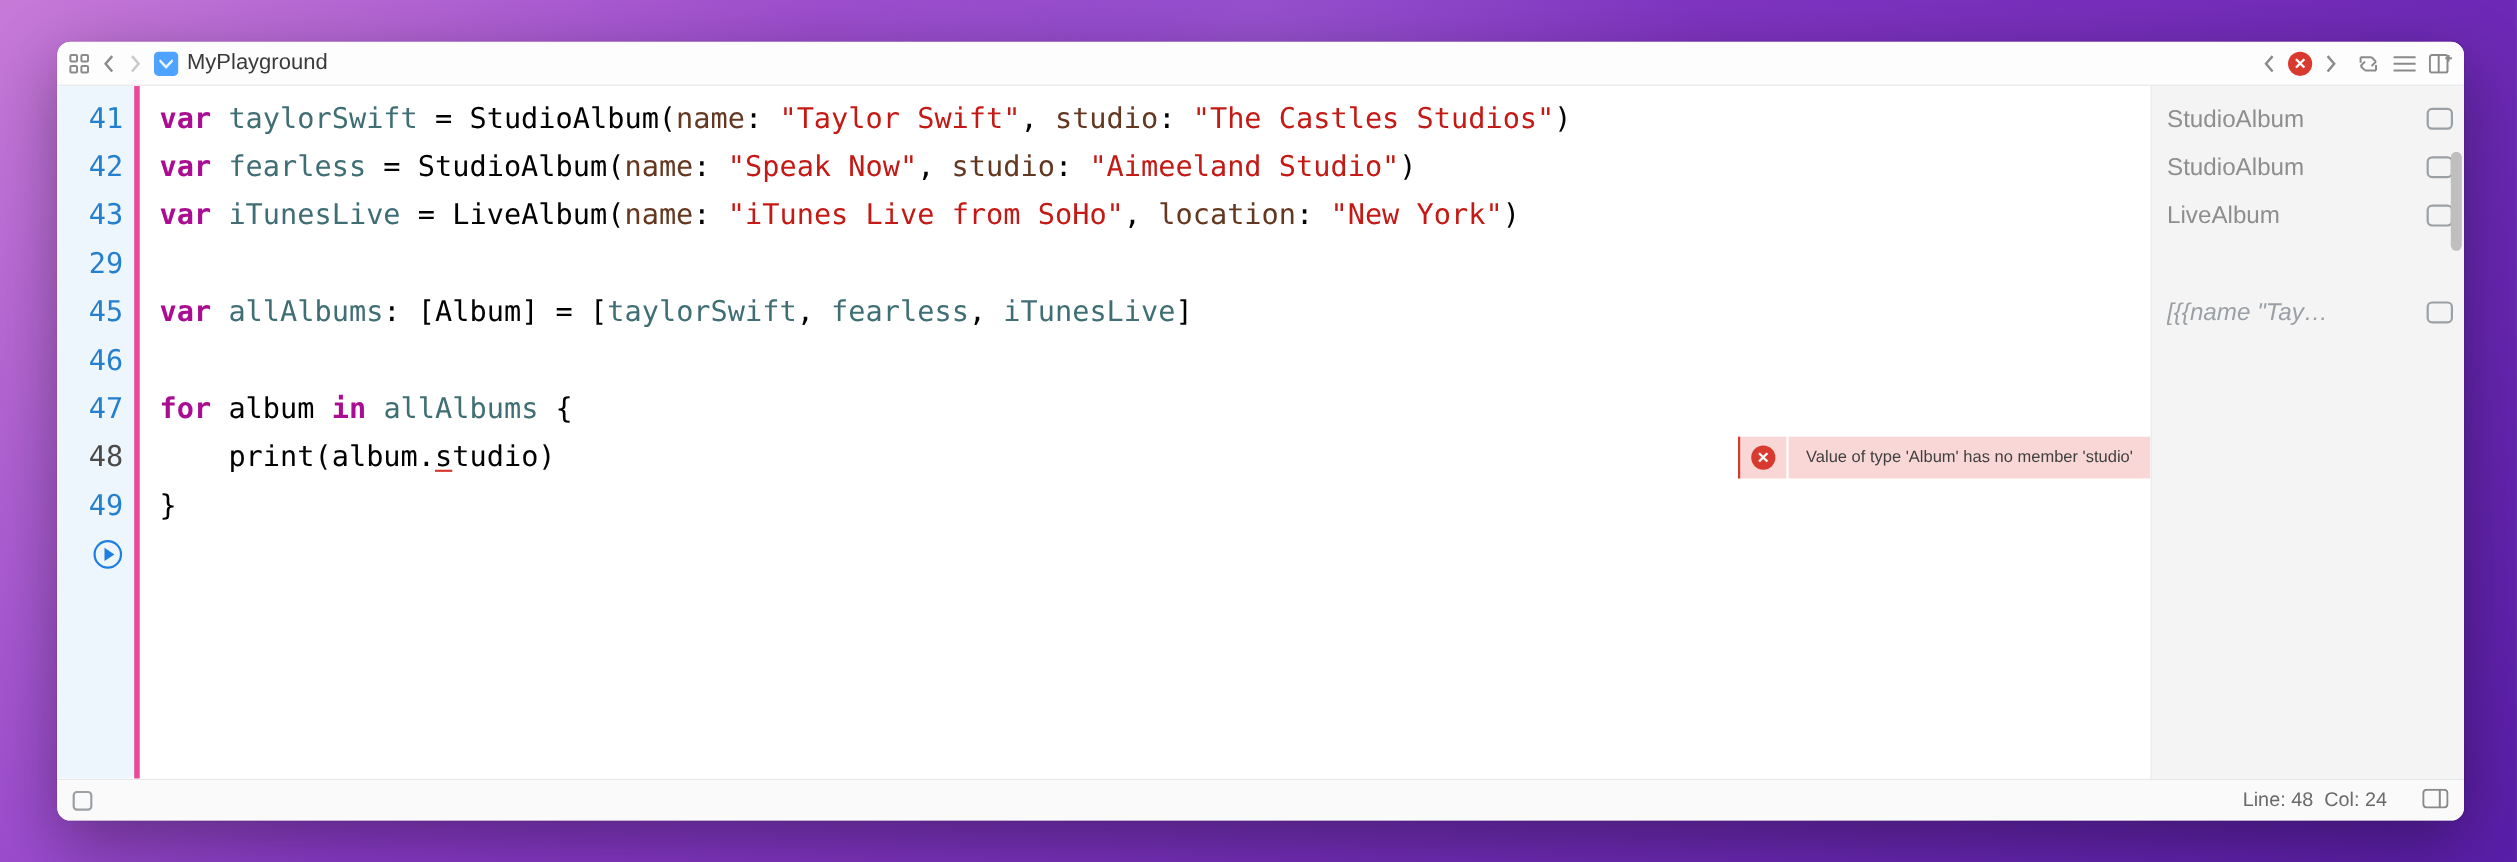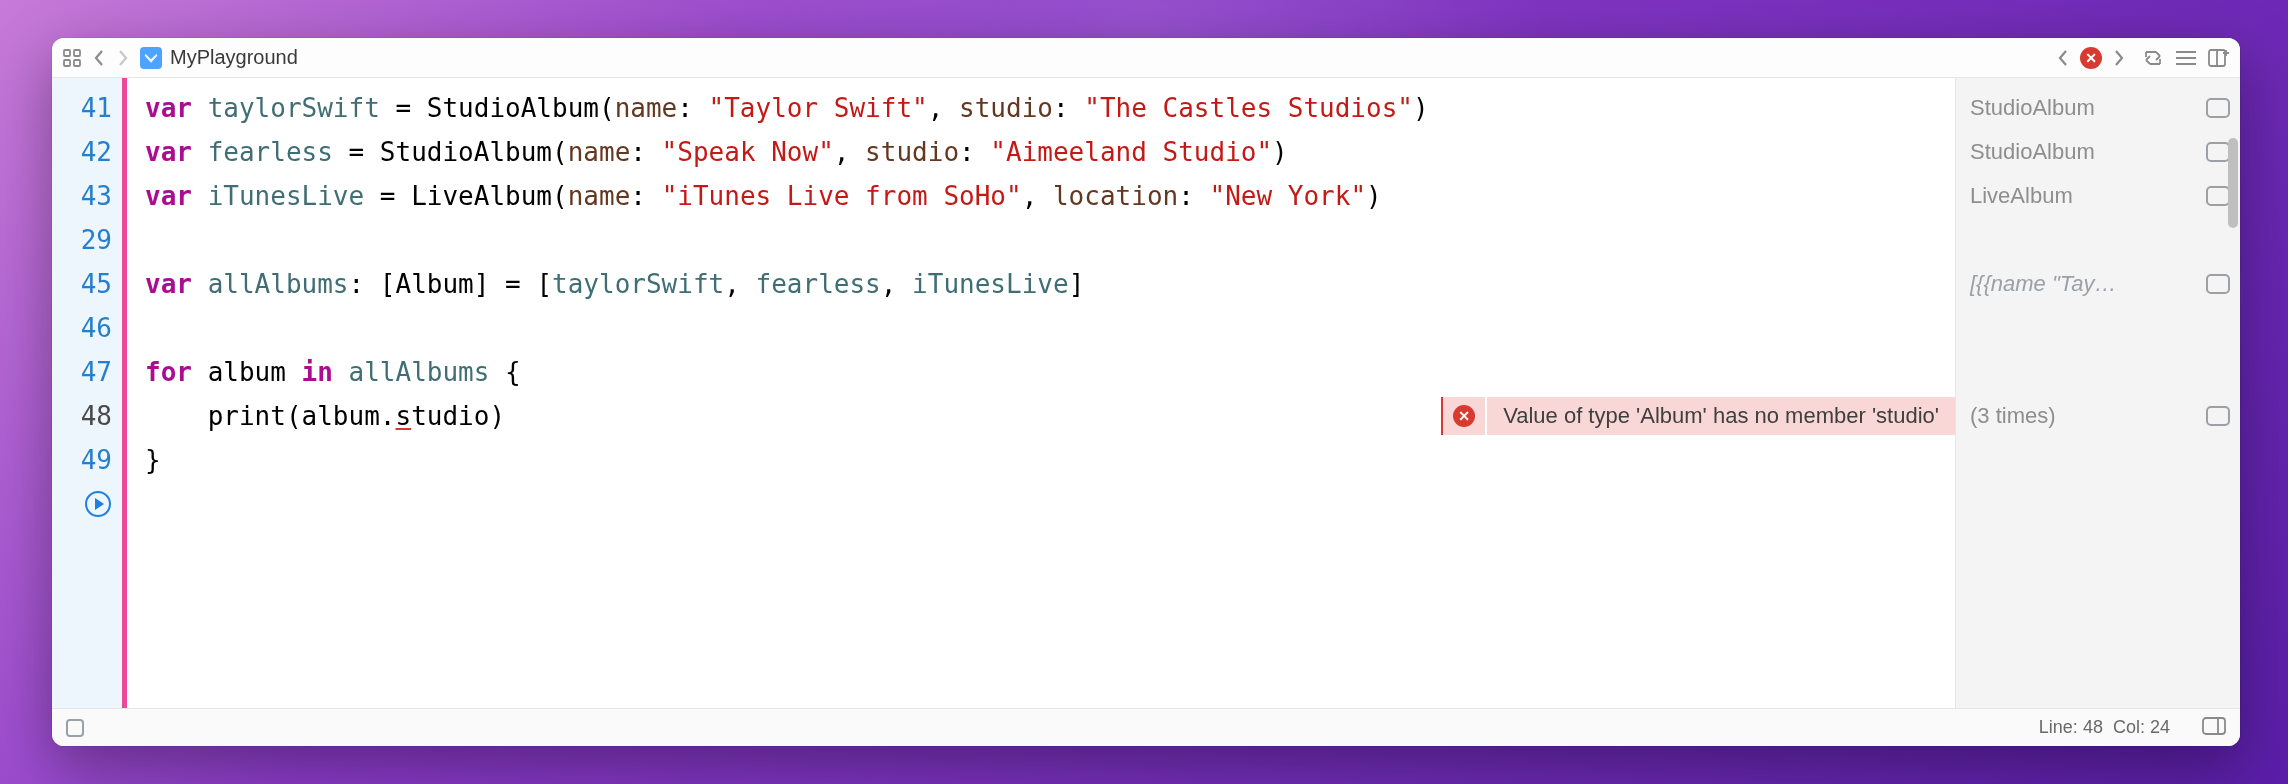--- a/index.html
+++ b/index.html
@@ -129,21 +129,21 @@
   .err-underline { text-decoration: underline; text-decoration-color: #d83a30; text-decoration-thickness: 2px; text-underline-offset: 3px; }
 
   .row.err-row::before {
     content: ""; position: absolute; left: -18px; right: 0; top: 0; bottom: 0;
     background: var(--err-bg-light);
     z-index: -1;
   }
   .inline-err {
     position: absolute; right: 0; top: 3px; height: 38px;
     display: flex; align-items: stretch;
-    font-family: var(--font-ui); font-size: 22px;
+    font-family: var(--font-ui); font-size: 15px;
   }
   .inline-err .badge {
     background: var(--err-bg); display: flex; align-items: center; padding: 0 10px;
     border-left: 2px solid #d83a30;
   }
   .inline-err .badge .err-dot { width: 22px; height: 22px; }
   .inline-err .msg {
     background: var(--err-bg); color: #3f3f3f;
     display: flex; align-items: center; padding: 0 16px;
     margin-left: 2px;
@@ -288,24 +288,20 @@
           <span class="txt solid">LiveAlbum</span>
           <span class="box"></span>
         </div>
         <div class="r"></div>
         <div class="r">
           <span class="txt">[{{name "Tay…</span>
           <span class="box"></span>
         </div>
         <div class="r"></div>
         <div class="r"></div>
-        <div class="r">
-          <span class="txt solid">(3 times)</span>
-          <span class="box"></span>
-        </div>
         <div class="r"></div>
       </div>
   </div>
 
   <div class="statusbar">
     <div class="status-left">
       <span class="sq"></span>
     </div>
     <div class="status-right">
       <span>

